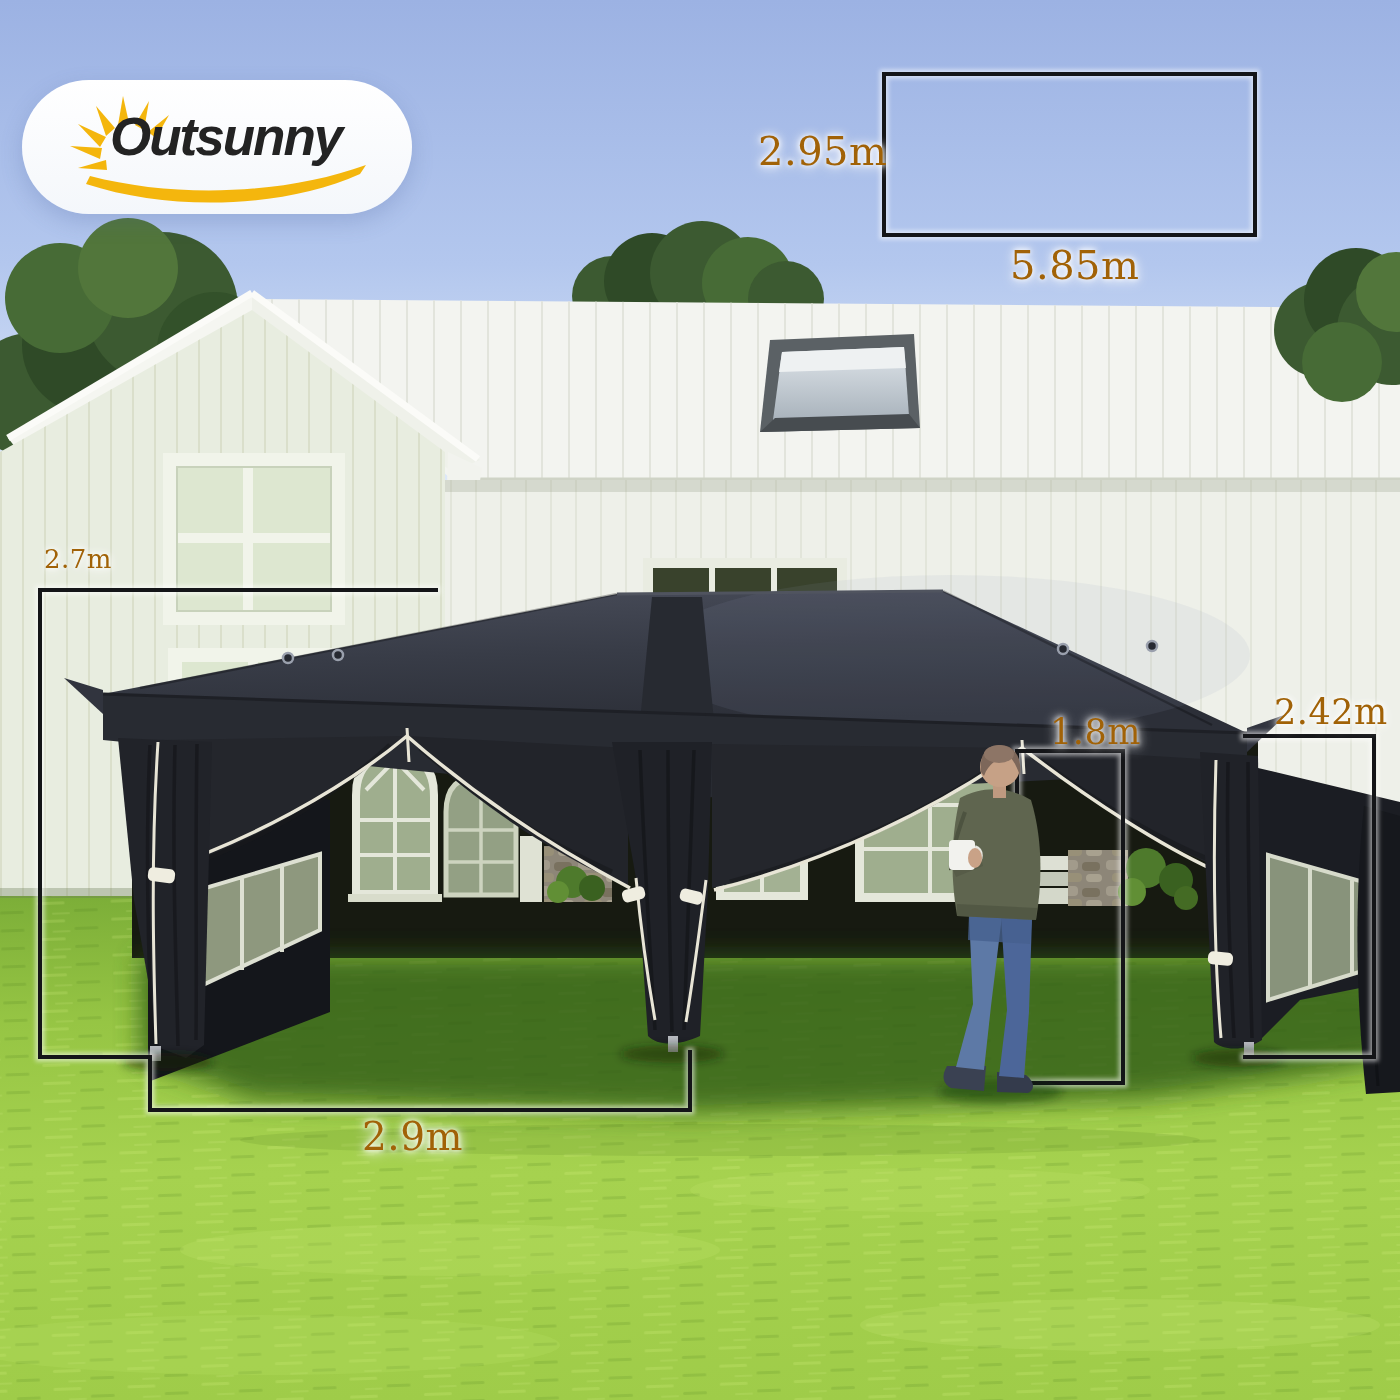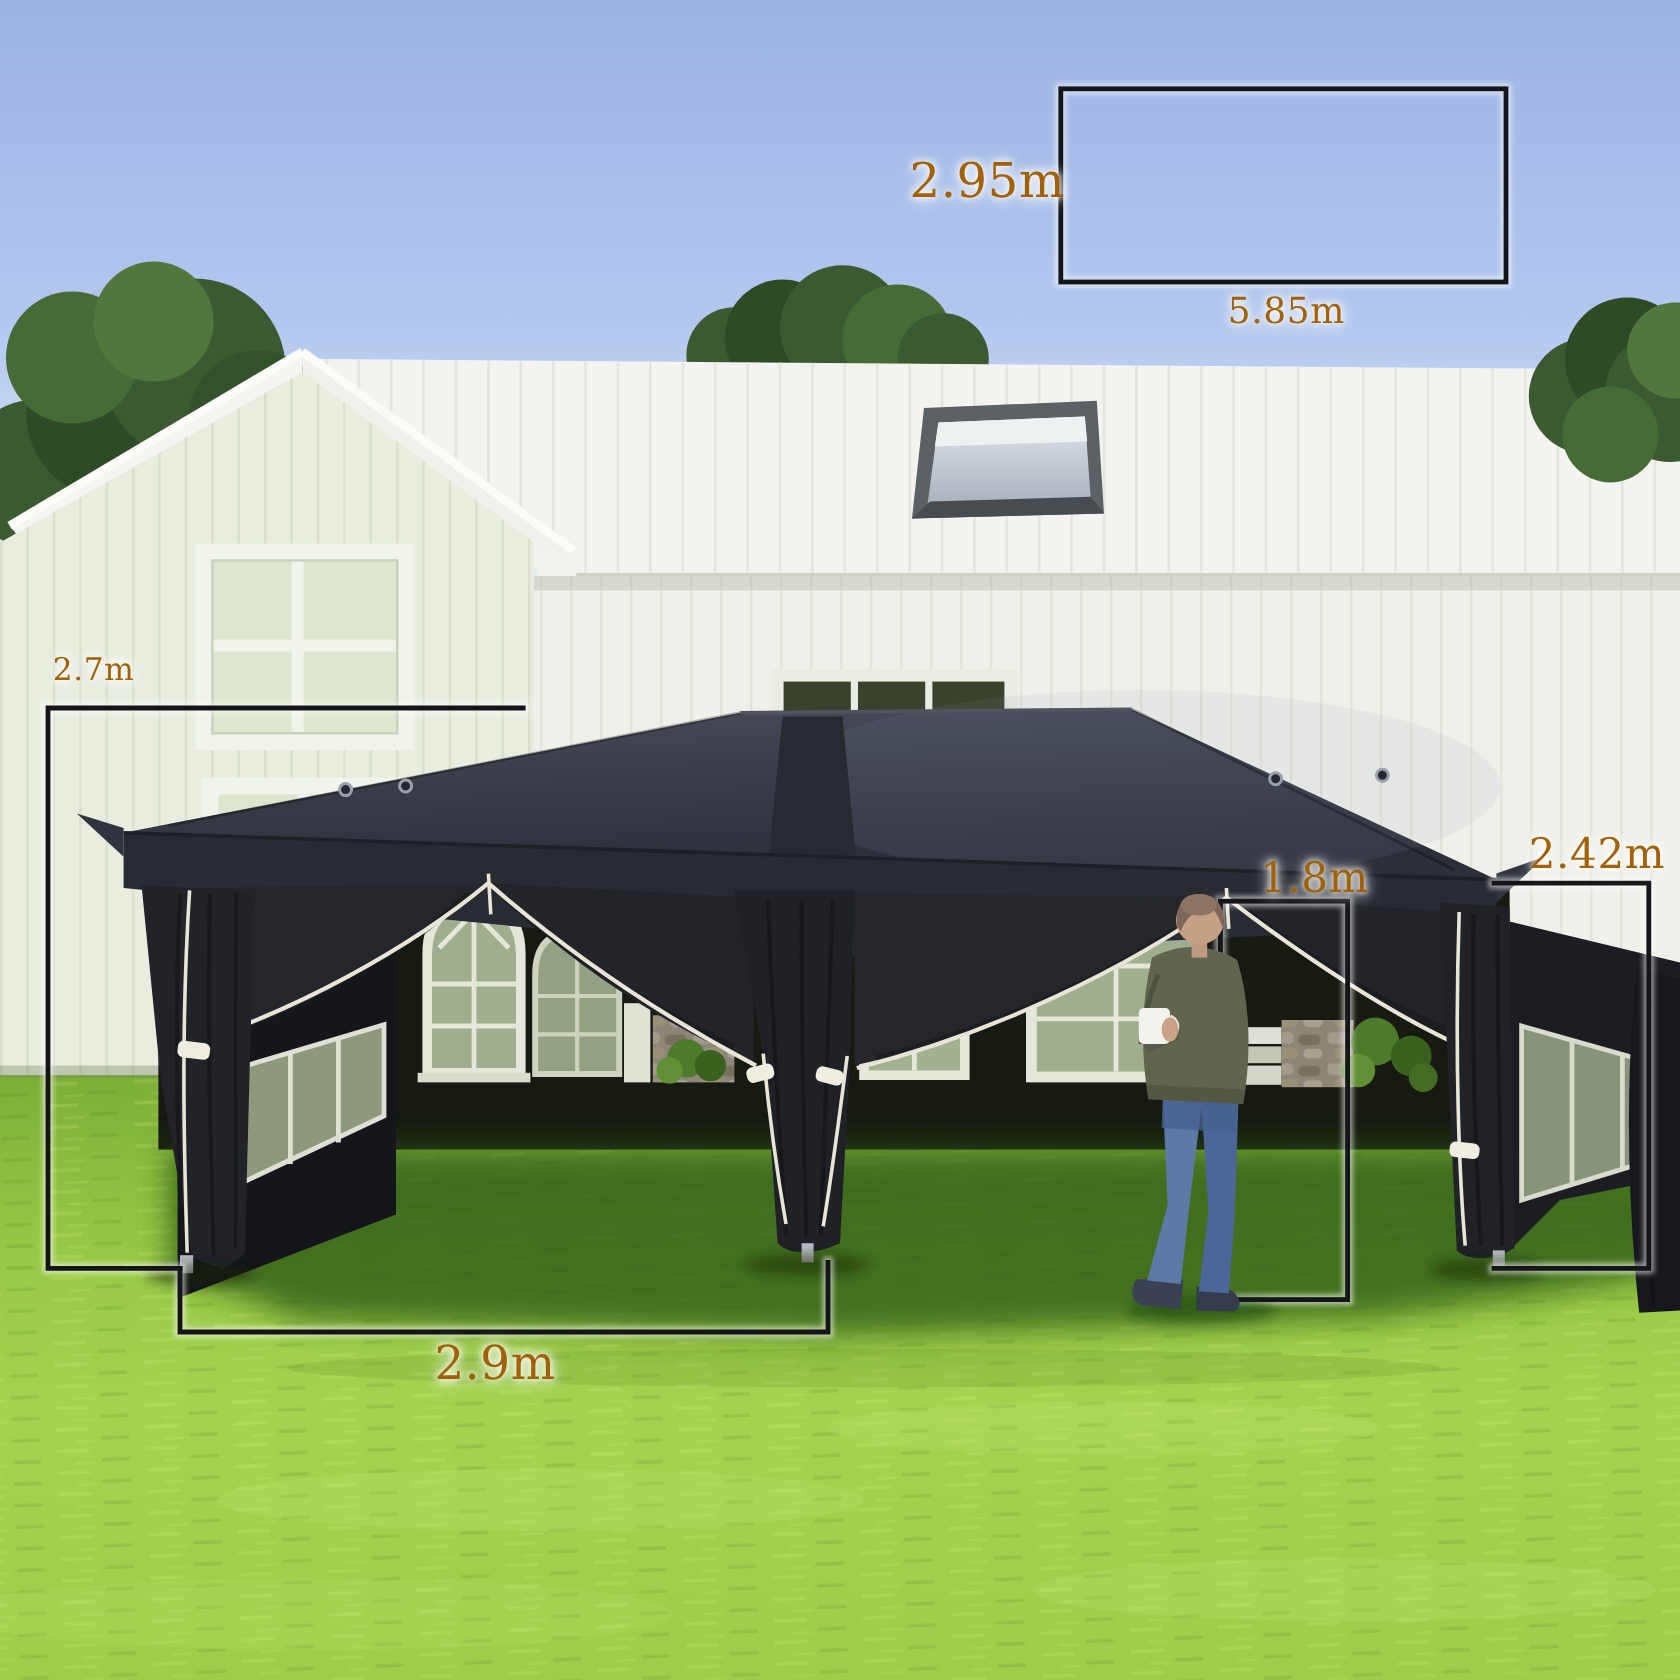--- a/index.html
+++ b/index.html
@@ -329,21 +329,36 @@
     <rect x="949" y="840" width="26" height="30" rx="4" fill="#f2f2ee"></rect>
     <path d="M975,847 a9,9 0 0 1 0,17" stroke="#e6e6e0" stroke-width="3.5" fill="none"></path>
     <ellipse cx="975" cy="858" rx="7" ry="10" fill="#c9a287"></ellipse>
     <rect x="993" y="784" width="13" height="14" fill="#bf9a80"></rect>
     <circle cx="1000" cy="767" r="20" fill="#c6a186"></circle>
     <path d="M981,772 C979,752 988,745 1001,745 C1015,746 1022,757 1020,776 C1016,764 1012,758 1006,753 C997,760 988,764 984,776 Z" fill="#7d675a"></path>
     <ellipse cx="999" cy="754" rx="15" ry="9" fill="#8d7566"></ellipse>
   </g>
 </svg>
 
+<div class="logo">
+  <svg class="logo-art" width="390" height="134" viewBox="0 0 390 134">
+    <g fill="#f4b60d">
+      <polygon points="56,88 84,80 85,90"></polygon>
+      <polygon points="48,66 80,68 78,79"></polygon>
+      <polygon points="56,44 84,57 78,67"></polygon>
+      <polygon points="74,26 93,48 84,56"></polygon>
+      <polygon points="101,16 107,43 96,45"></polygon>
+      <polygon points="127,21 113,45 122,50"></polygon>
+      <polygon points="147,35 126,52 134,58"></polygon>
+    </g>
+    <path fill="#f4b60d" d="M64,104 C150,132 262,128 338,94 L344,85 C264,114 156,119 68,96 Z"></path>
+  </svg>
+  <span class="brand-name">Outsunny</span>
+</div>
 
 <div class="dim-label" style="left:758px;top:128px;width:112px;text-align:right;font-size:40px;">2.95m</div>
-<div class="dim-label" style="left:1010px;top:242px;width:124px;text-align:center;font-size:30px;">5.85m</div>
+<div class="dim-label" style="left:1010px;top:242px;width:124px;text-align:center;font-size:40px;">5.85m</div>
 <div class="dim-label" style="left:44px;top:544px;font-size:26px;">2.7m</div>
 <div class="dim-label" style="left:362px;top:1114px;font-size:39px;">2.9m</div>
 <div class="dim-label" style="left:1050px;top:712px;font-size:35px;text-align:right;">1.8m</div>
 <div class="dim-label" style="left:1274px;top:692px;font-size:35px;">2.42m</div>
 
 </div>
 
 </body></html>

